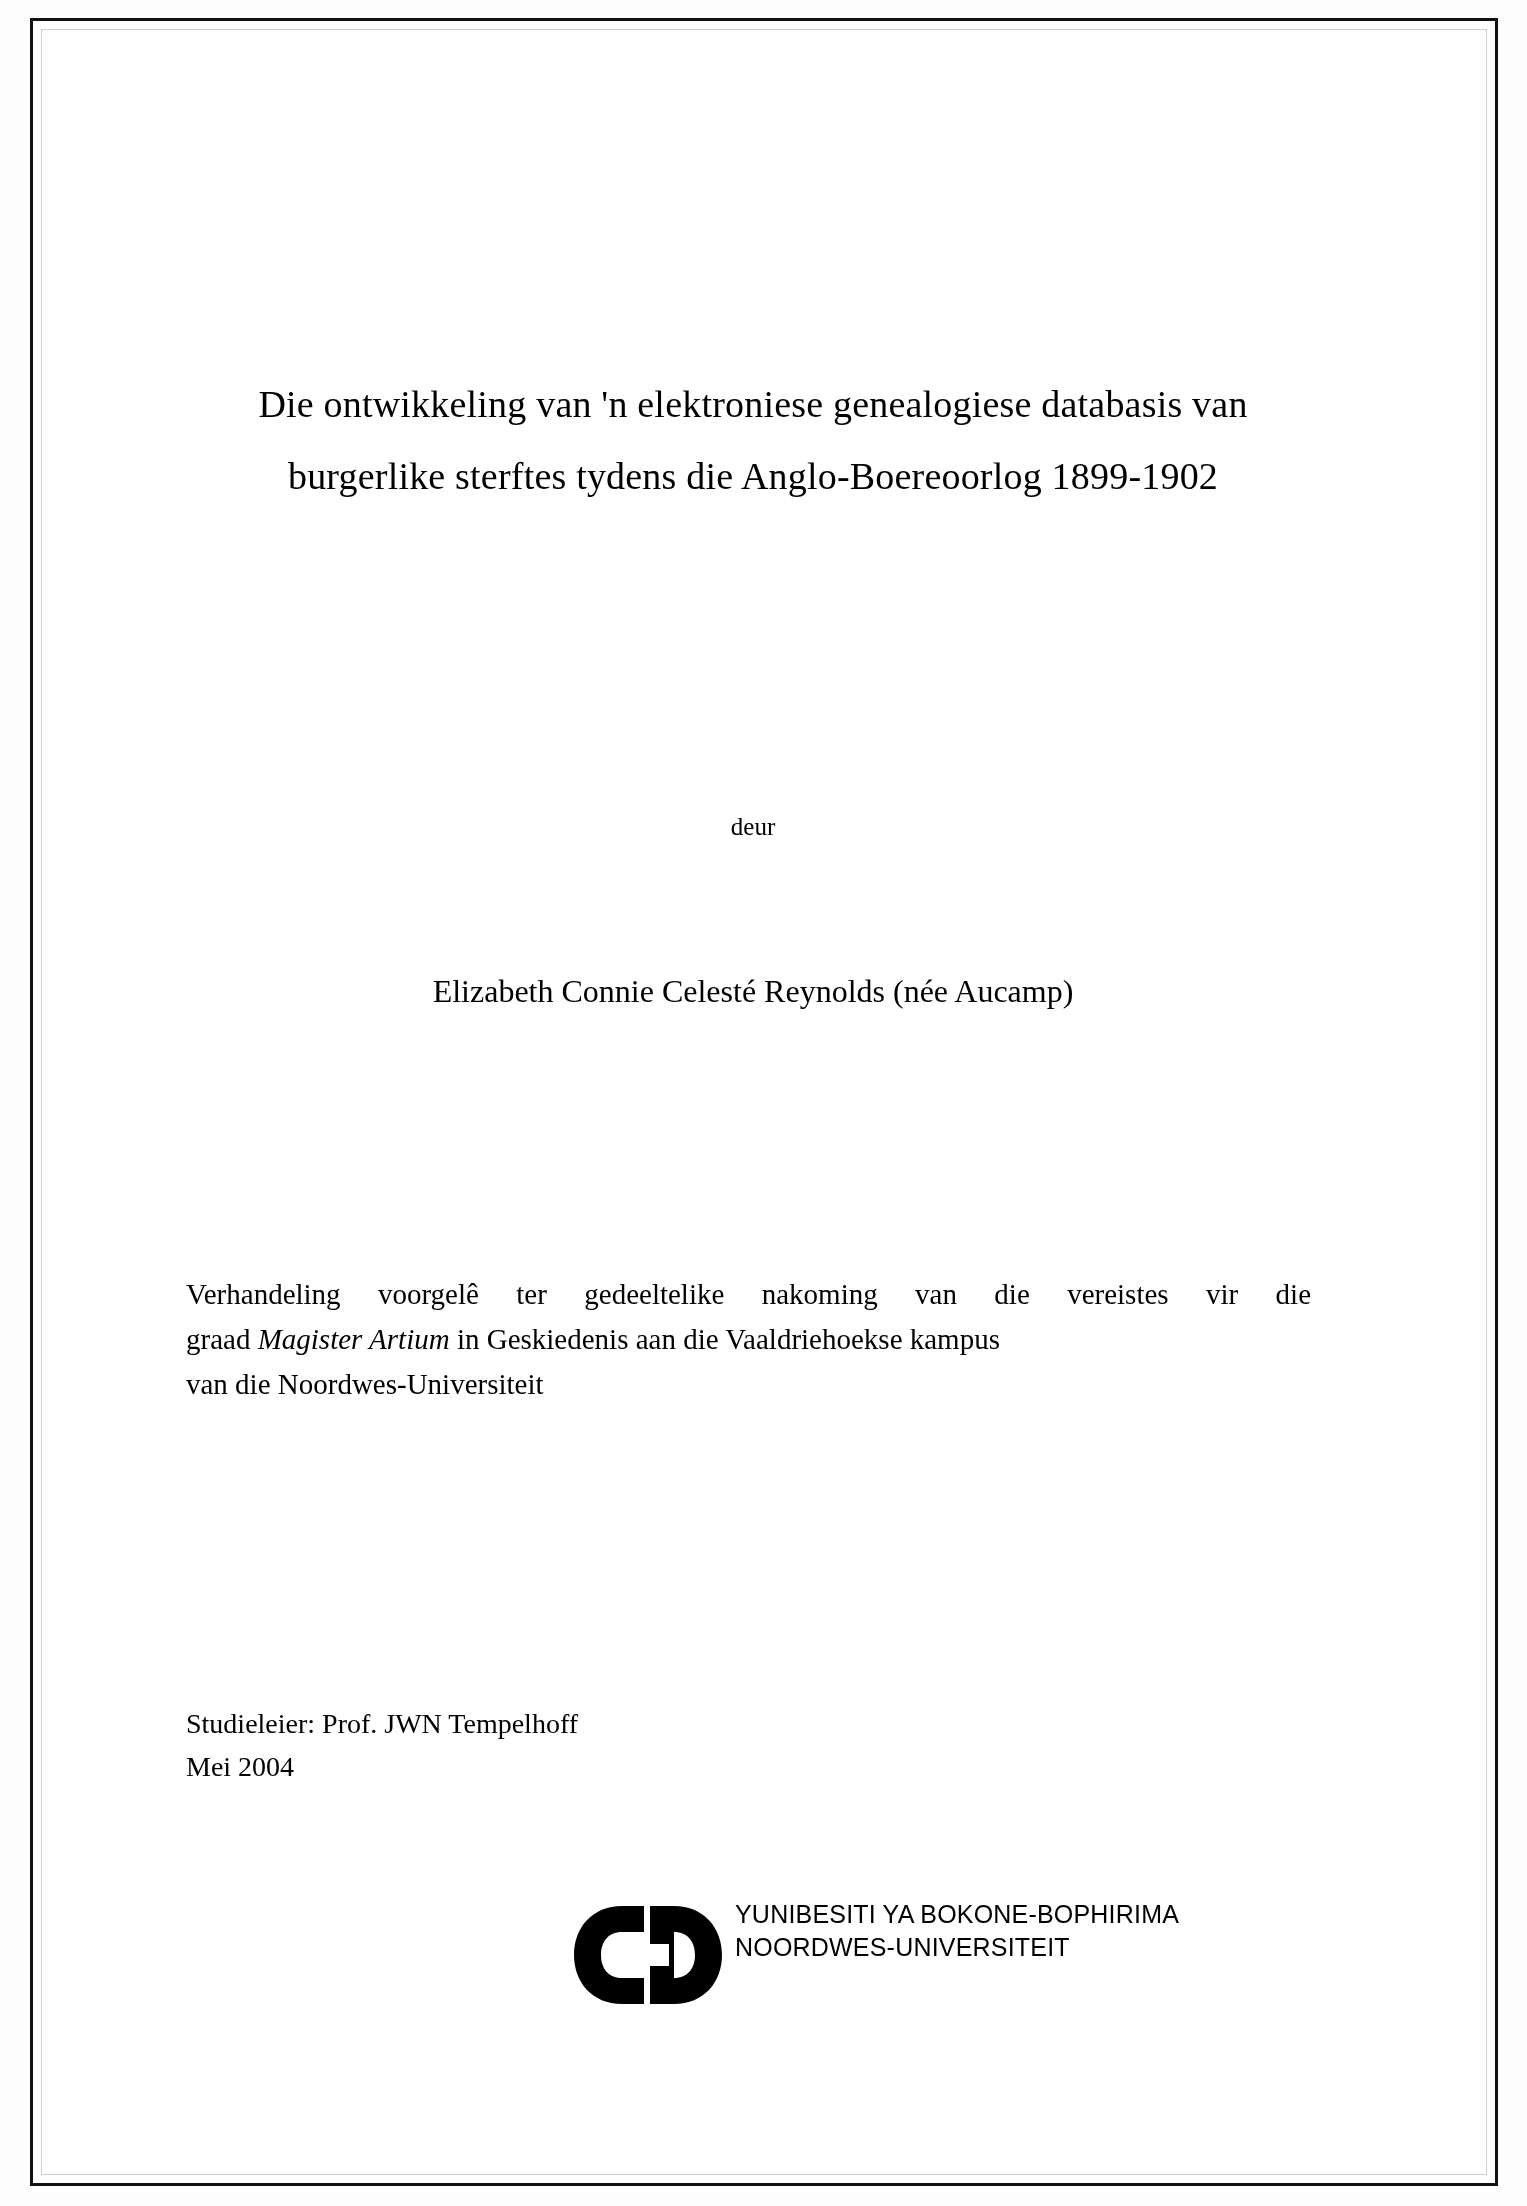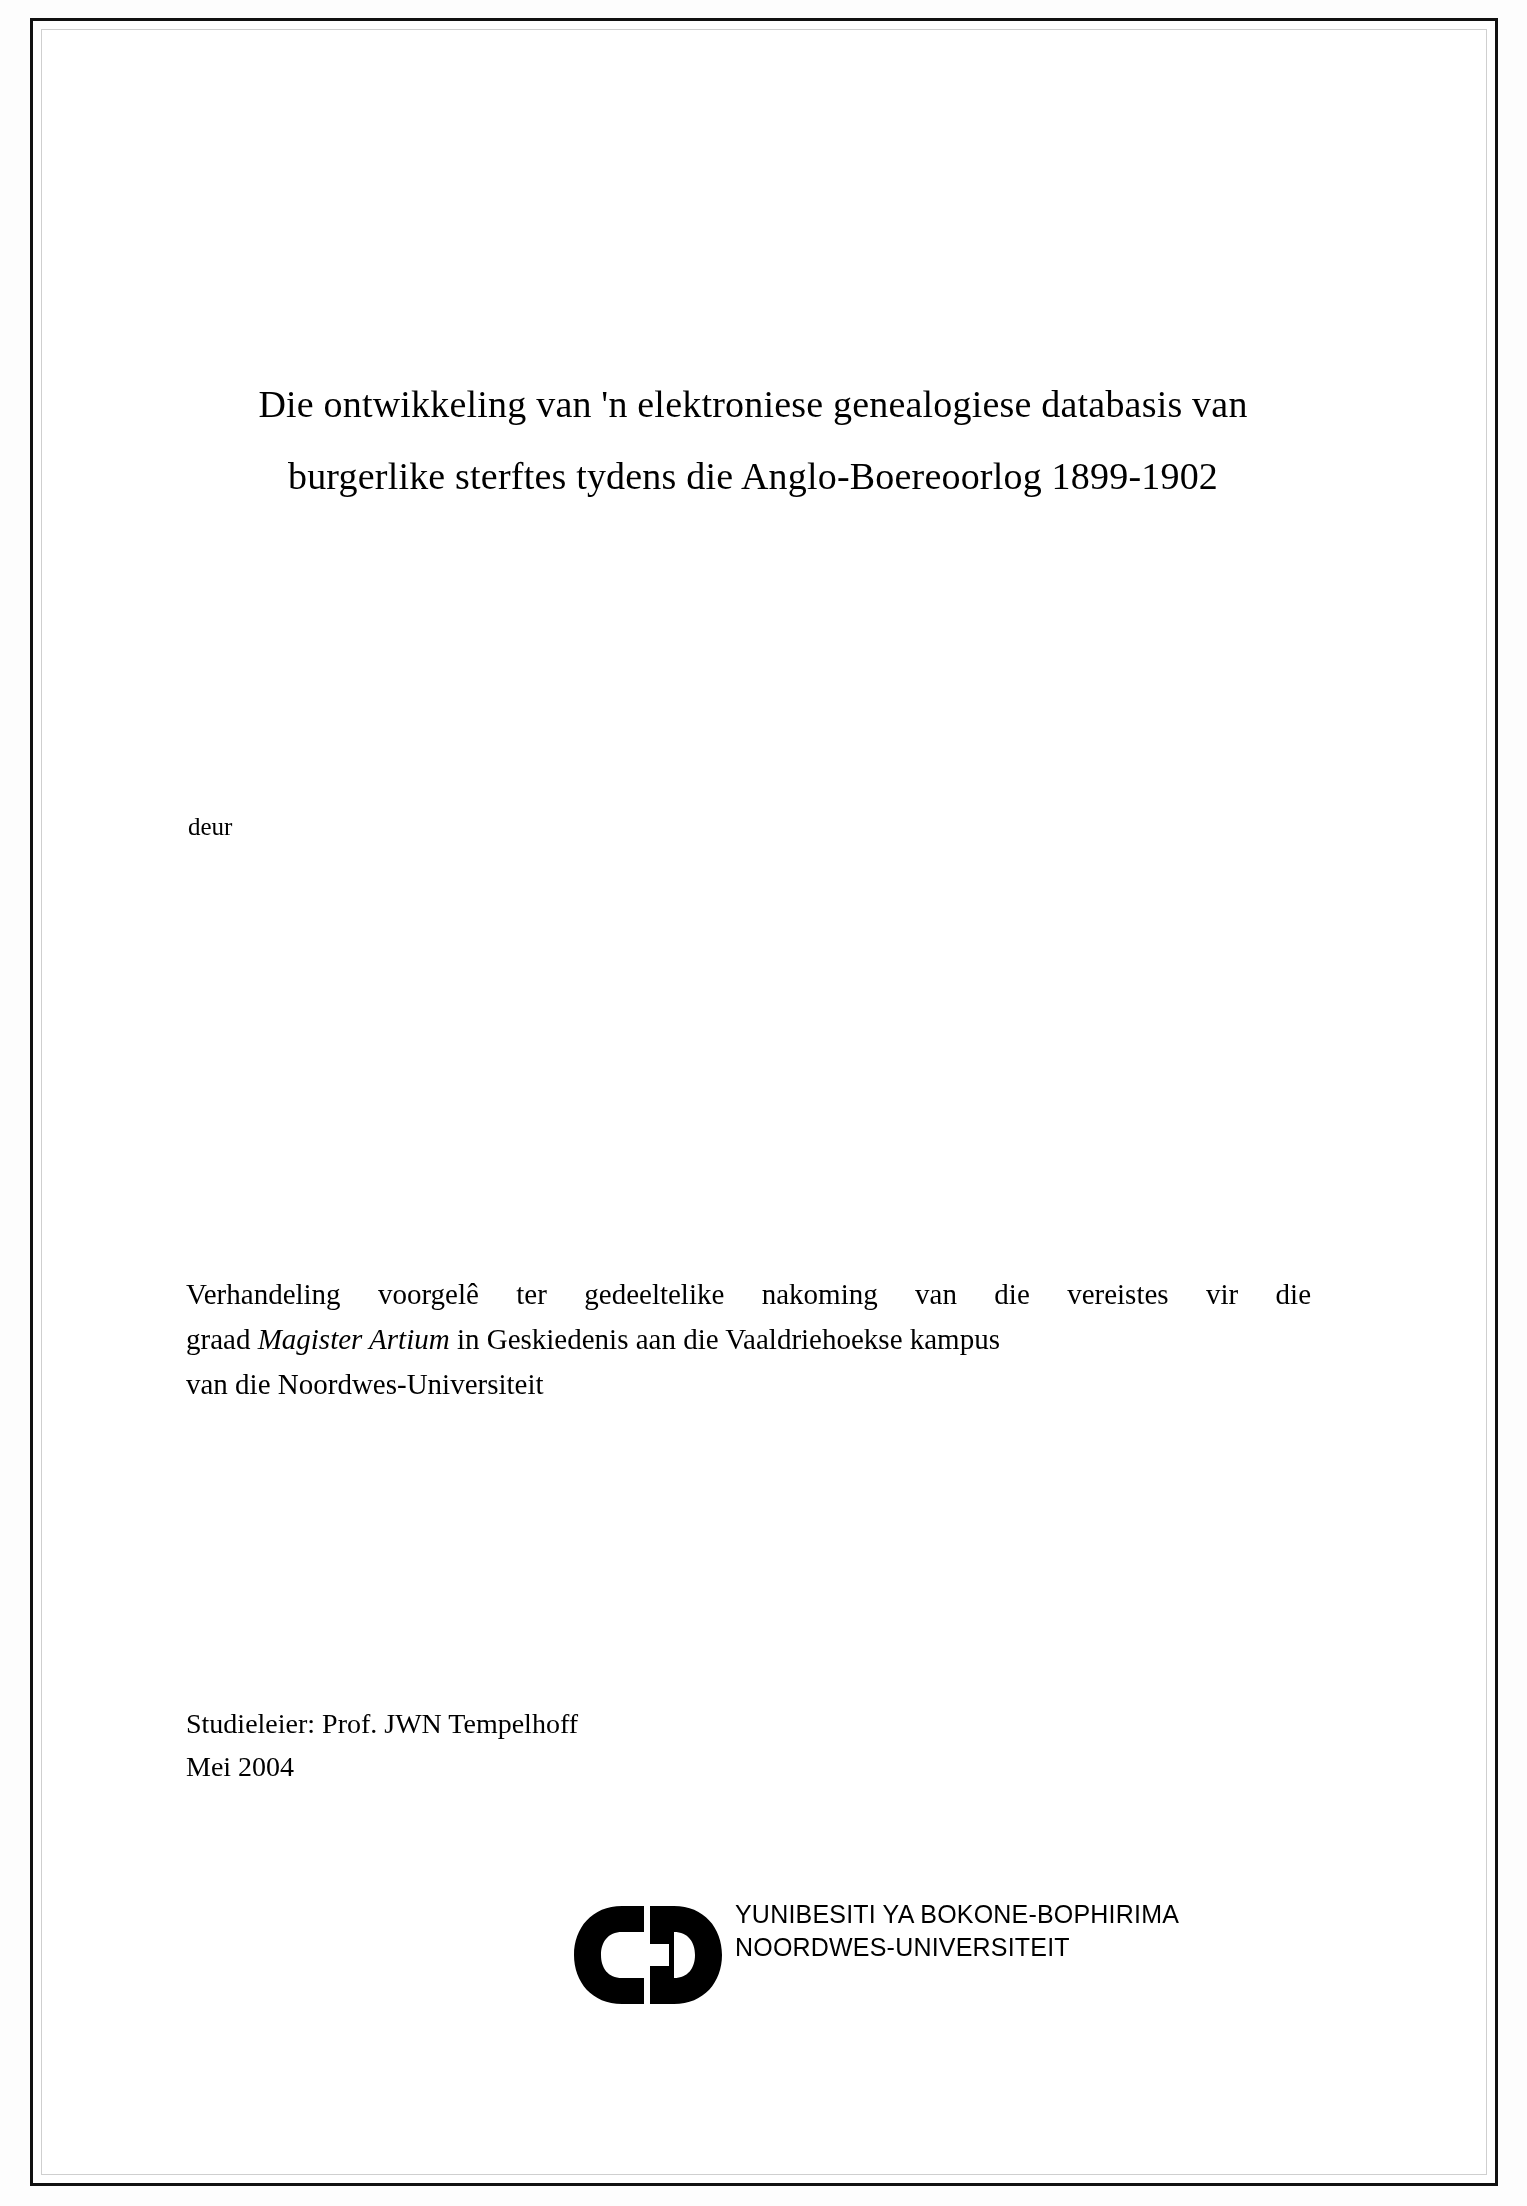--- a/index.html
+++ b/index.html
@@ -65,20 +65,21 @@
     font-size: 38px;
     line-height: 72px;
     letter-spacing: 0.2px;
   }
 
   .byword {
     position: absolute;
     left: 38px;
     top: 795px;
     width: 1130px;
+    text-align: center;
     font-size: 25px;
   }
 
   .author {
     position: absolute;
     left: 38px;
     top: 955px;
     width: 1130px;
     text-align: center;
     font-size: 32px;
@@ -144,20 +145,21 @@
 
   <div class="content">
 
     <div class="title-block">
       <div class="title-line">Die ontwikkeling van 'n elektroniese genealogiese databasis van</div>
       <div class="title-line">burgerlike sterftes tydens die Anglo-Boereoorlog 1899-1902</div>
     </div>
 
     <div class="byword">deur</div>
 
+    <div class="author">Elizabeth Connie Celesté Reynolds (née Aucamp)</div>
 
     <div class="statement">
       <div class="just">Verhandeling voorgelê ter gedeeltelike nakoming van die vereistes vir die</div>
       <div><span>graad </span><em>Magister Artium</em><span> in Geskiedenis aan die Vaaldriehoekse kampus</span></div>
       <div>van die Noordwes-Universiteit</div>
     </div>
 
     <div class="supervisor">
       <div>Studieleier: Prof. JWN Tempelhoff</div>
       <div>Mei 2004</div>

